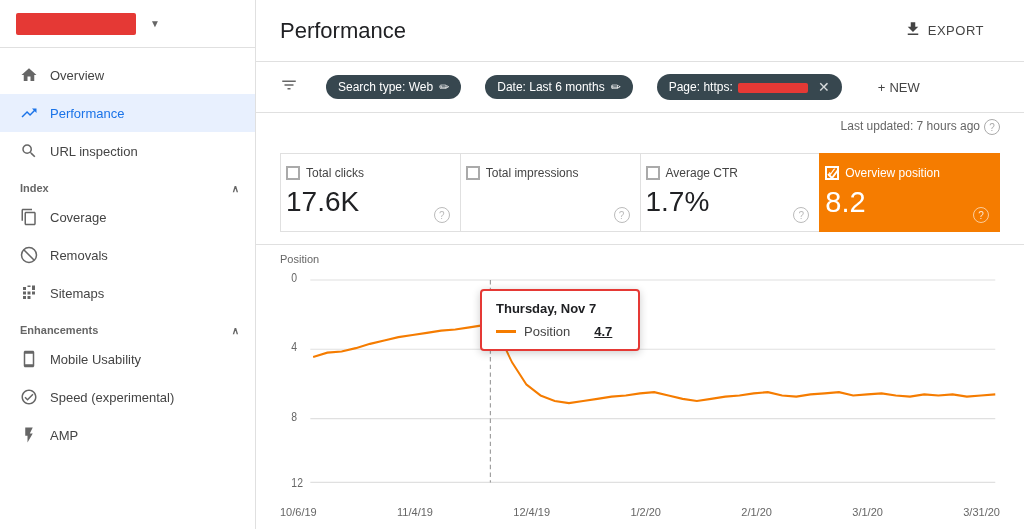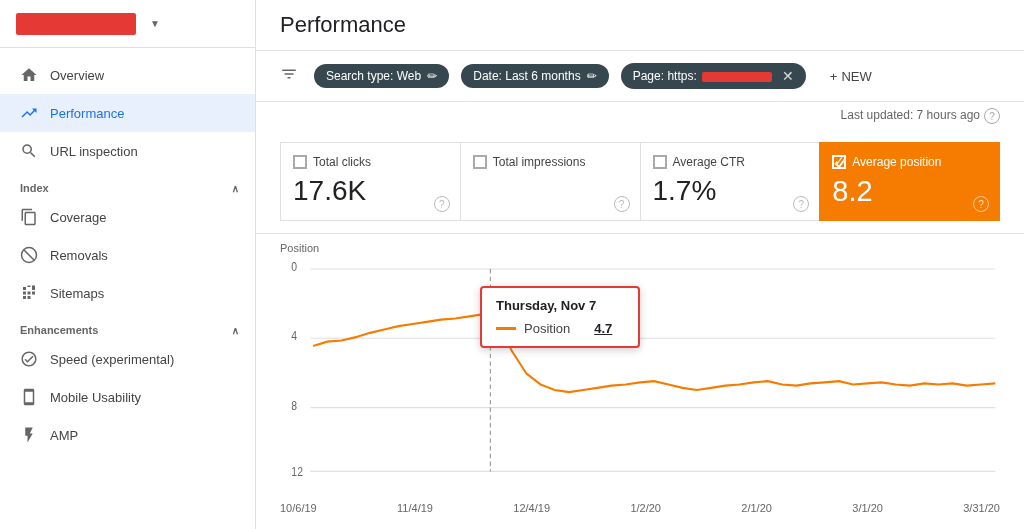--- a/index.html
+++ b/index.html
@@ -20,61 +20,61 @@
 
     .sidebar-section-label { padding: 12px 16px 4px 20px; font-size: 11px; color: #666; font-weight: 700; display: flex; align-items: center; justify-content: space-between; }
     .sidebar-section-label .chevron { font-size: 10px; }
 
     
     .main-content { flex: 1; display: flex; flex-direction: column; overflow: hidden; }
     .main-header { display: flex; align-items: center; justify-content: space-between; padding: 12px 24px; border-bottom: 1px solid #e0e0e0; min-height: 48px; }
     .main-title { font-size: 22px; font-weight: 400; color: #202124; }
     .export-btn { display: flex; align-items: center; gap: 6px; padding: 8px 16px; border: none; background: transparent; color: #444; cursor: pointer; font-size: 13px; font-weight: 500; letter-spacing: 0.5px; }
 
-    .filters-bar { display: flex; align-items: center; gap: 12px; padding: 12px 24px; border-bottom: 1px solid #e0e0e0; }
+    .filters-bar { display: flex; align-items: center; gap: 24px; padding: 12px 24px; border-bottom: 1px solid #e0e0e0; }
     .filter-icon { color: #666; font-size: 16px; margin-right: 4px; }
     .filter-chip { display: flex; align-items: center; gap: 6px; background: #37474f; color: #fff; border-radius: 20px; padding: 5px 12px; font-size: 12px; cursor: pointer; }
     .filter-chip-page { position: relative; }
     .chip-close { margin-left: 4px; cursor: pointer; font-size: 14px; opacity: 0.8; }
     .new-btn { display: flex; align-items: center; gap: 4px; color: #444; padding: 5px 8px; cursor: pointer; font-size: 13px; margin-left: 4px; }
 
     .last-updated { text-align: right; padding: 6px 24px; font-size: 12px; color: #666; display: flex; justify-content: flex-end; gap: 4px; }
     .info-icon { width: 16px; height: 16px; border: 1px solid #aaa; border-radius: 50%; display: inline-flex; align-items: center; justify-content: center; font-size: 10px; color: #aaa; }
 
     
     .metrics-row { display: flex; padding: 12px 24px; gap: 0; border-bottom: 1px solid #e0e0e0; }
-    .metric-card { flex: 1; padding: 12px 12px; border: 1px solid #e0e0e0; cursor: pointer; position: relative; }
+    .metric-card { flex: 1; padding: 12px 5px; border: 1px solid #e0e0e0; cursor: pointer; position: relative; }
     .metric-card:not(:last-child) { border-right: none; }
     .metric-card.active { background: #f57c00; border-color: #f57c00; color: #fff; }
     .metric-label { display: flex; align-items: center; gap: 6px; font-size: 12px; color: #444; margin-bottom: 6px; }
     .metric-card.active .metric-label { color: #fff; }
     .metric-checkbox { width: 14px; height: 14px; border: 2px solid #aaa; display: inline-block; flex-shrink: 0; }
     .metric-card.active .metric-checkbox { border-color: #fff; background: transparent; position: relative; }
     .metric-card.active .metric-checkbox::after { content: '✓'; position: absolute; top: -3px; left: 0; color: #fff; font-size: 12px; }
     .metric-value { font-size: 28px; font-weight: 400; color: #202124; }
     .metric-card.active .metric-value { color: #fff; font-size: 29px; }
     .metric-info { position: absolute; bottom: 8px; right: 10px; }
     .metric-info .info-icon { border-color: #bbb; color: #bbb; }
     .metric-card.active .info-icon { border-color: rgba(255,255,255,0.7); color: rgba(255,255,255,0.7); }
 
     
     .chart-area { flex: 1; padding: 8px 24px 0; position: relative; overflow: hidden; }
     .chart-y-label { font-size: 11px; color: #666; margin-bottom: 4px; }
     .chart-container { position: relative; height: 220px; }
     .chart-svg { width: 100%; height: 100%; }
 
     
-    .chart-tooltip { position: absolute; top: 28px; left: 200px; background: #fff; border: 2px solid #e53935; border-radius: 4px; padding: 10px 14px; box-shadow: 0 2px 8px rgba(0,0,0,0.2); z-index: 10; min-width: 160px; }
+    .chart-tooltip { position: absolute; top: 20px; left: 200px; background: #fff; border: 2px solid #e53935; border-radius: 4px; padding: 10px 14px; box-shadow: 0 2px 8px rgba(0,0,0,0.2); z-index: 10; min-width: 160px; }
     .tooltip-date { font-size: 13px; font-weight: 600; color: #202124; margin-bottom: 8px; }
     .tooltip-row { display: flex; align-items: center; gap: 8px; font-size: 13px; }
     .tooltip-dash { width: 20px; height: 3px; background: #f57c00; display: inline-block; flex-shrink: 0; }
     .tooltip-label { color: #444; }
     .tooltip-value { font-weight: 600; margin-left: 16px; text-decoration: underline; }
 
-    .chart-x-labels { display: flex; justify-content: space-between; padding: 4px 0; margin-top: 20px; }
+    .chart-x-labels { display: flex; justify-content: space-between; padding: 4px 0; margin-top: 13px; }
     .chart-x-label { font-size: 11px; color: #666; }
   </style>
 </head>
 <body>
 
 <div class="app-container">
 
   <div class="sidebar">
     <div class="sidebar-header">
       <div class="sidebar-logo"></div>
@@ -140,48 +140,56 @@
         <span>Sitemaps</span>
       </div>
 
       <div class="sidebar-section-label">
         <span>Enhancements</span>
         <span class="chevron">∧</span>
       </div>
       <div class="sidebar-item">
         <span class="item-icon">
           <svg width="18" height="18" viewBox="0 0 24 24" fill="#666">
+              <path d="M17 1.01L7 1c-1.1 0-2 .9-2 2v18c0 1.1.9 2 2 2h10c1.1 0 2-.9 2-2V3c0-1.1-.9-1.99-2-1.99zM17 19H7V5h10v14z"></path>
+            </svg>
+        </span>
+        <span>Mobile Usability</span>
+      </div>
+      <div class="sidebar-item">
+        <span class="item-icon">
+          <svg width="18" height="18" viewBox="0 0 24 24" fill="#666">
               <path d="M12 2C6.48 2 2 6.48 2 12s4.48 10 10 10 10-4.48 10-10S17.52 2 12 2zm0 18c-4.41 0-8-3.59-8-8s3.59-8 8-8 8 3.59 8 8-3.59 8-8 8zm4.59-12.42L10 14.17l-2.59-2.58L6 13l4 4 8-8z"></path>
             </svg>
         </span>
         <span>Speed (experimental)</span>
-      </div>
-      <div class="sidebar-item">
-        <span class="item-icon">
-          <svg width="18" height="18" viewBox="0 0 24 24" fill="#666">
-              <path d="M17 1.01L7 1c-1.1 0-2 .9-2 2v18c0 1.1.9 2 2 2h10c1.1 0 2-.9 2-2V3c0-1.1-.9-1.99-2-1.99zM17 19H7V5h10v14z"></path>
-            </svg>
-        </span>
-        <span>Mobile Usability</span>
       </div>
       <div class="sidebar-item">
         <span class="item-icon">
           <svg width="18" height="18" viewBox="0 0 24 24" fill="#666">
               <path d="M7 2v11h3v9l7-12h-4l4-8z"></path>
             </svg>
         </span>
         <span>AMP</span>
       </div>
     </div>
   </div>
 
   <div class="main-content">
 
     <div class="main-header">
       <h1 class="main-title">Performance</h1>
+      <button class="export-btn">
+        <span>
+          <svg width="18" height="18" viewBox="0 0 24 24" fill="#444">
+              <path d="M19 9h-4V3H9v6H5l7 7 7-7zM5 18v2h14v-2H5z"></path>
+            </svg>
+        </span>
+        <span>EXPORT</span>
+      </button>
     </div>
 
     <div class="filters-bar">
       <span class="filter-icon">
         <svg width="18" height="18" viewBox="0 0 24 24" fill="#666">
             <path d="M10 18h4v-2h-4v2zM3 6v2h18V6H3zm3 7h12v-2H6v2z"></path>
           </svg>
       </span>
       <div class="filter-chip">
         <span>Search type: Web</span>
@@ -232,21 +240,21 @@
         <div class="metric-value">1.7%</div>
         <div class="metric-info"><span class="info-icon">?</span></div>
       </div>
       <div class="metric-card active">
         <div class="metric-label">
           <span class="metric-checkbox" style="border-color:#fff;position:relative;">
             <svg width="14" height="14" viewBox="0 0 14 14" style="position:absolute;top:-1px;left:-1px;">
                 <polyline points="2,7 6,11 12,3" stroke="white" stroke-width="2" fill="none"></polyline>
               </svg>
           </span>
-          <span>Average position</span>
+          <span>Overview position</span>
         </div>
         <div class="metric-value">8.2</div>
         <div class="metric-info"><span class="info-icon" style="border-color:rgba(255,255,255,0.6);color:rgba(255,255,255,0.8);">?</span></div>
       </div>
     </div>
 
     <div class="chart-area">
       <div class="chart-y-label">Position</div>
       <div class="chart-container">
         

